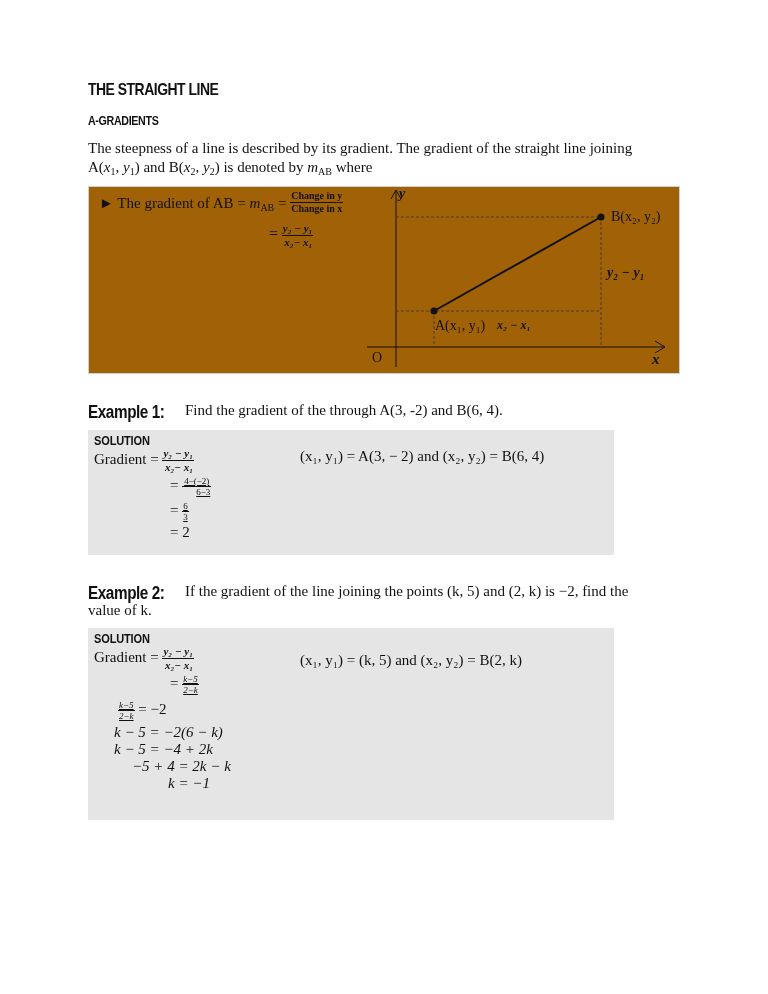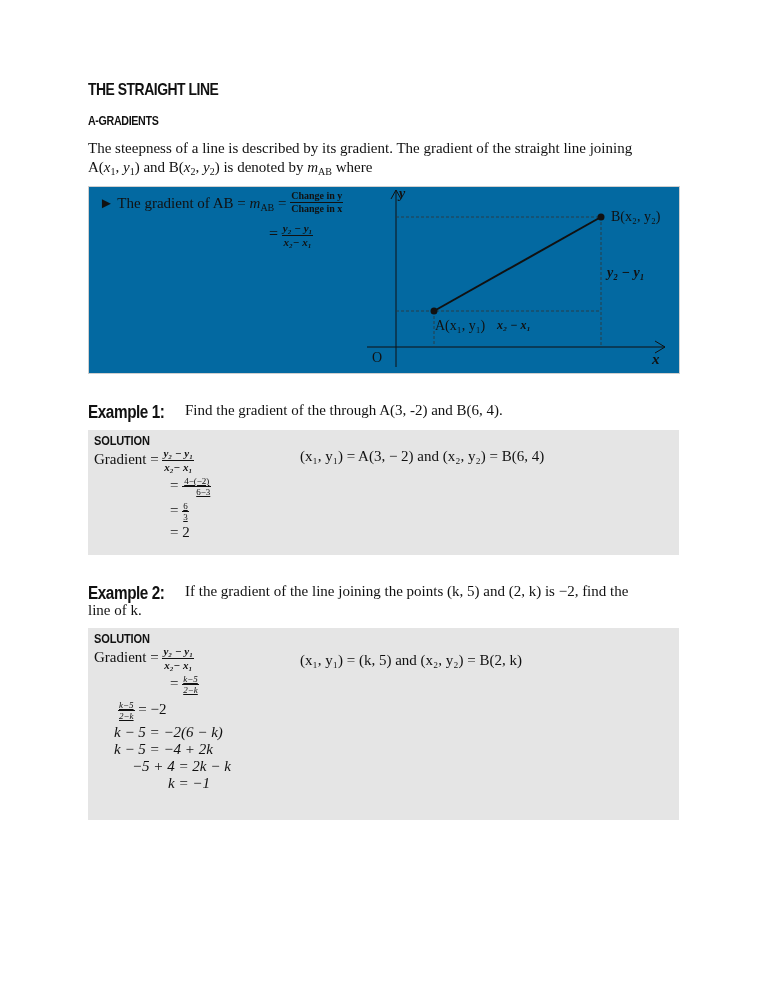--- a/index.html
+++ b/index.html
@@ -8,33 +8,33 @@
     .abs { position: absolute; }
     .h-title { left: 88px; top: 80px; font-family: "Liberation Sans", "DejaVu Sans", sans-serif;
                font-weight: bold; font-size: 17px; letter-spacing: -0.6px; transform: scaleX(0.82);
                transform-origin: left top; }
     .h-sub { left: 88px; top: 113px; font-family: "Liberation Sans", "DejaVu Sans", sans-serif;
              font-weight: bold; font-size: 13px; letter-spacing: -0.4px; transform: scaleX(0.82);
              transform-origin: left top; }
     .para { left: 88px; top: 139px; width: 590px; font-size: 15px; line-height: 19px; }
     .i { font-style: italic; }
     sub { font-size: 10px; vertical-align: -3px; line-height: 0; }
-    .diagram-box { left: 88px; top: 186px; width: 590px; height: 186px; border: 1px solid #cfcfcf; background: #0369a1; }
+    .diagram-box { left: 88px; top: 186px; width: 590px; height: 186px; border: 1px solid #cfcfcf; background: #a16207; }
     .formula { left: 10px; top: 5px; font-size: 15px; line-height: 18px; }
     .frac { display: inline-block; vertical-align: middle; text-align: center; }
     .frac .num, .frac .den { display: block; padding: 0 1px; }
     .frac .num { border-bottom: 1px solid #111; }
-    .bold { font-weight: bold; }
+    .bold { font-weight: bold; text-align: right; }
     .small { font-size: 10px; line-height: 12px; }
     .mid { font-size: 11px; line-height: 13px; }
     .tiny { font-size: 9px; line-height: 10px; text-decoration: underline; }
     .example-label { font-family: "Liberation Sans", "DejaVu Sans", sans-serif; font-weight: bold;
                      font-size: 18px; letter-spacing: -0.5px; }
     .example-label span { display: inline-block; transform: scaleX(0.85); transform-origin: left center; }
-    .solution-box { left: 88px; width: 591px; background: #e5e5e5; }
+    .solution-box { left: 88px; width: 526px; background: #e5e5e5; }
     .sol-title { position: absolute; left: 6px; top: 3px; font-family: "Liberation Sans", "DejaVu Sans", sans-serif;
                  font-weight: bold; font-size: 13px; transform: scaleX(0.85); transform-origin: left top; letter-spacing: -0.2px; }
     .line { position: absolute; font-size: 15px; line-height: 17px; white-space: nowrap; }
   </style>
 </head>
 <body>
 
 <div class="abs h-title">THE STRAIGHT LINE</div>
 <div class="abs h-sub">A-GRADIENTS</div>
 
@@ -112,21 +112,21 @@
       <span class="num" style="border-bottom:1px solid #111">6</span>
       <span class="den">3</span>
     </span>
   </div>
   <div class="line" style="left:82px; top:94px;">= 2</div>
   <div class="line" style="left:212px; top:18px;">(x₁, y₁) = A(3,  − 2)  and  (x₂, y₂) = B(6, 4)</div>
 </div>
 
 <div class="abs example-label" style="left:88px; top:583px;"><span>Example 2:</span></div>
 <div class="abs" style="left:185px; top:583px; font-size:15px; white-space:nowrap;">If the gradient of the line joining the points (k, 5) and (2, k) is −2, find the</div>
-<div class="abs" style="left:88px; top:602px; font-size:15px;">line of k.</div>
+<div class="abs" style="left:88px; top:602px; font-size:15px;">value of k.</div>
 
 <div class="abs solution-box" style="top:628px; height:192px;">
   <div class="sol-title">SOLUTION</div>
   <div class="line" style="left:6px; top:17px;">
     <span>Gradient =</span>
     <span class="frac bold i">
       <span class="num mid">y₂ − y₁</span>
       <span class="den mid" style="border:none">x₂− x₁</span>
     </span>
   </div>

